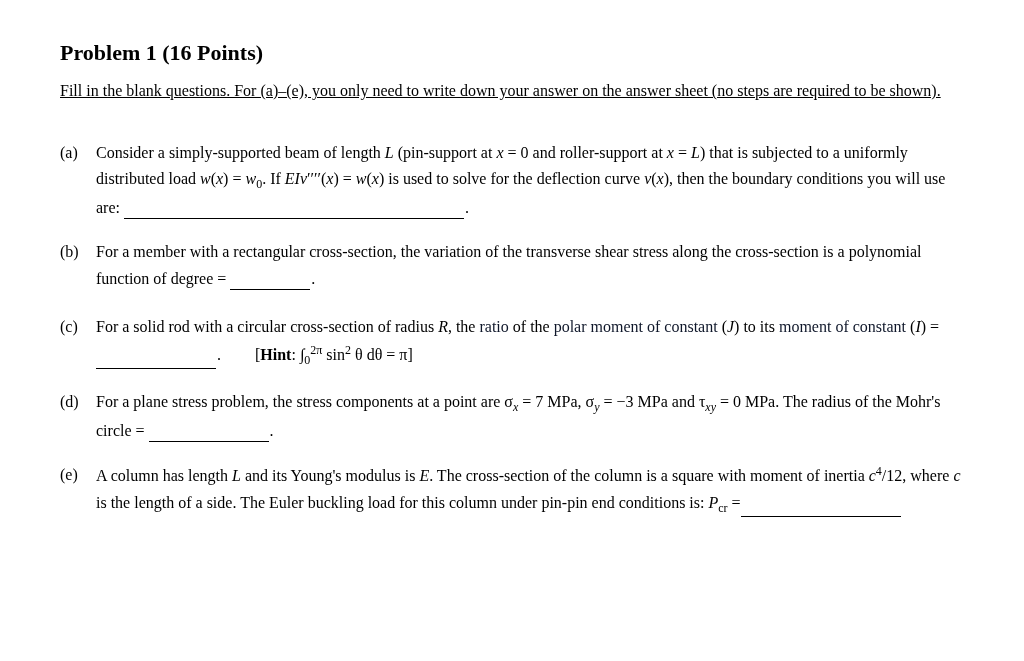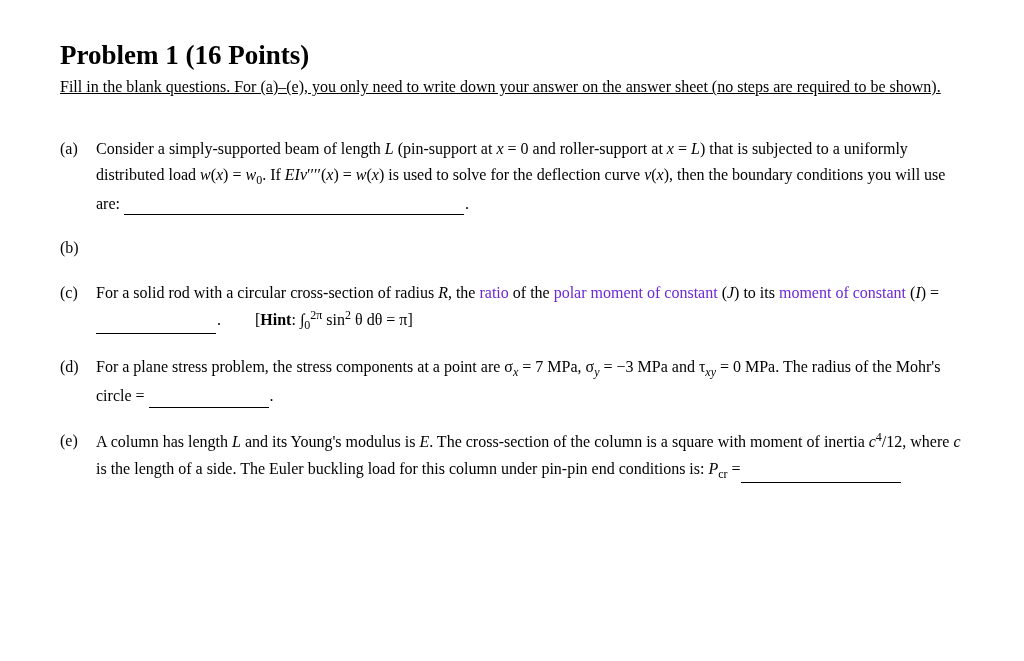--- a/index.html
+++ b/index.html
@@ -12,23 +12,23 @@
       background: #ffffff;
       font-family: "Computer Modern", "Latin Modern", Georgia, serif;
       font-size: 16px;
       color: #000000;
       padding: 40px 60px;
       width: 1024px;
       min-height: 661px;
     }
 
     .problem-title {
-      font-size: 27px;
+      font-size: 22px;
       font-weight: bold;
-      margin-bottom: 3px;
+      margin-bottom: 12px;
     }
 
     .intro-text {
       margin-bottom: 36px;
       line-height: 1.6;
       text-decoration: underline;
     }
 
     .parts {
       list-style: none;
@@ -70,21 +70,21 @@
 
     .blank-xl {
       width: 160px;
     }
 
     em {
       font-style: italic;
     }
 
     .red-text {
-      color: #6d28d9;
+      color: #0f172a;
       margin-top: 21px;
     }
 
     .note-block {
       margin-top: 4px;
     }
 
     .period {
       margin-left: 1px;
     }
@@ -119,20 +119,21 @@
   <div class="part">
     <div class="part-label">(a)</div>
     <div class="part-content">
       Consider a simply-supported beam of length <em>L</em> (pin-support at <em>x</em> = 0 and roller-support at <em>x</em> = <em>L</em>) that is subjected to a uniformly distributed load <em>w</em>(<em>x</em>) = <em>w</em><sub>0</sub>. If <em>EIv</em>′′′′(<em>x</em>) = <em>w</em>(<em>x</em>) is used to solve for the deflection curve <em>v</em>(<em>x</em>), then the boundary conditions you will use are: <span class="blank-line blank-long"></span><span class="period">.</span>
     </div>
   </div>
 
   <div class="part">
     <div class="part-label">(b)</div>
     <div class="part-content">
+      <p>For a member with a rectangular cross-section, the variation of the transverse shear stress along the cross-section is a polynomial function of degree = <span class="blank-line blank-short"></span><span class="period">.</span></p>
     </div>
   </div>
 
   <div class="part">
     <div class="part-label">(c)</div>
     <div class="part-content">
       For a solid rod with a circular cross-section of radius <em>R</em>, the <span class="red-text">ratio</span> of the <span class="red-text">polar moment of constant</span> (<em>J</em>) to its <span class="red-text">moment of constant</span> (<em>I</em>) = <span class="blank-line blank-medium"></span><span class="period">.</span>
       <span class="hint-bracket">[<strong>Hint</strong>: ∫<sub>0</sub><sup>2π</sup> sin<sup>2</sup> θ dθ = π]</span>
     </div>
   </div>

